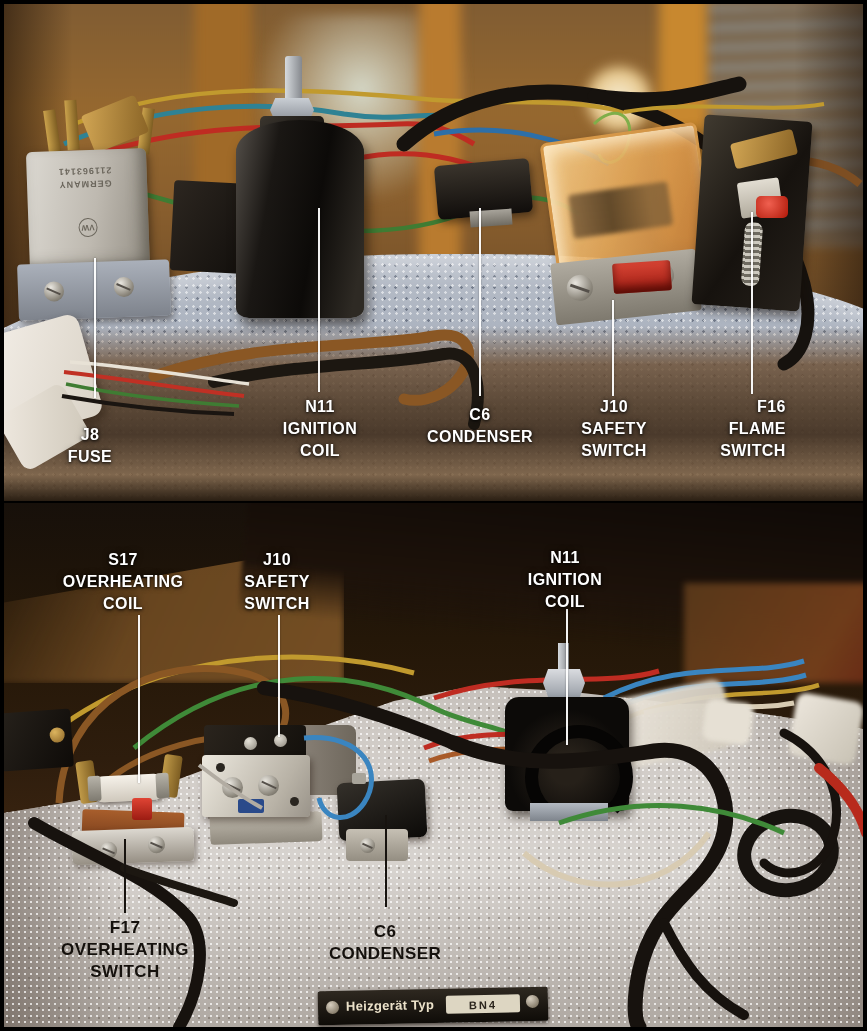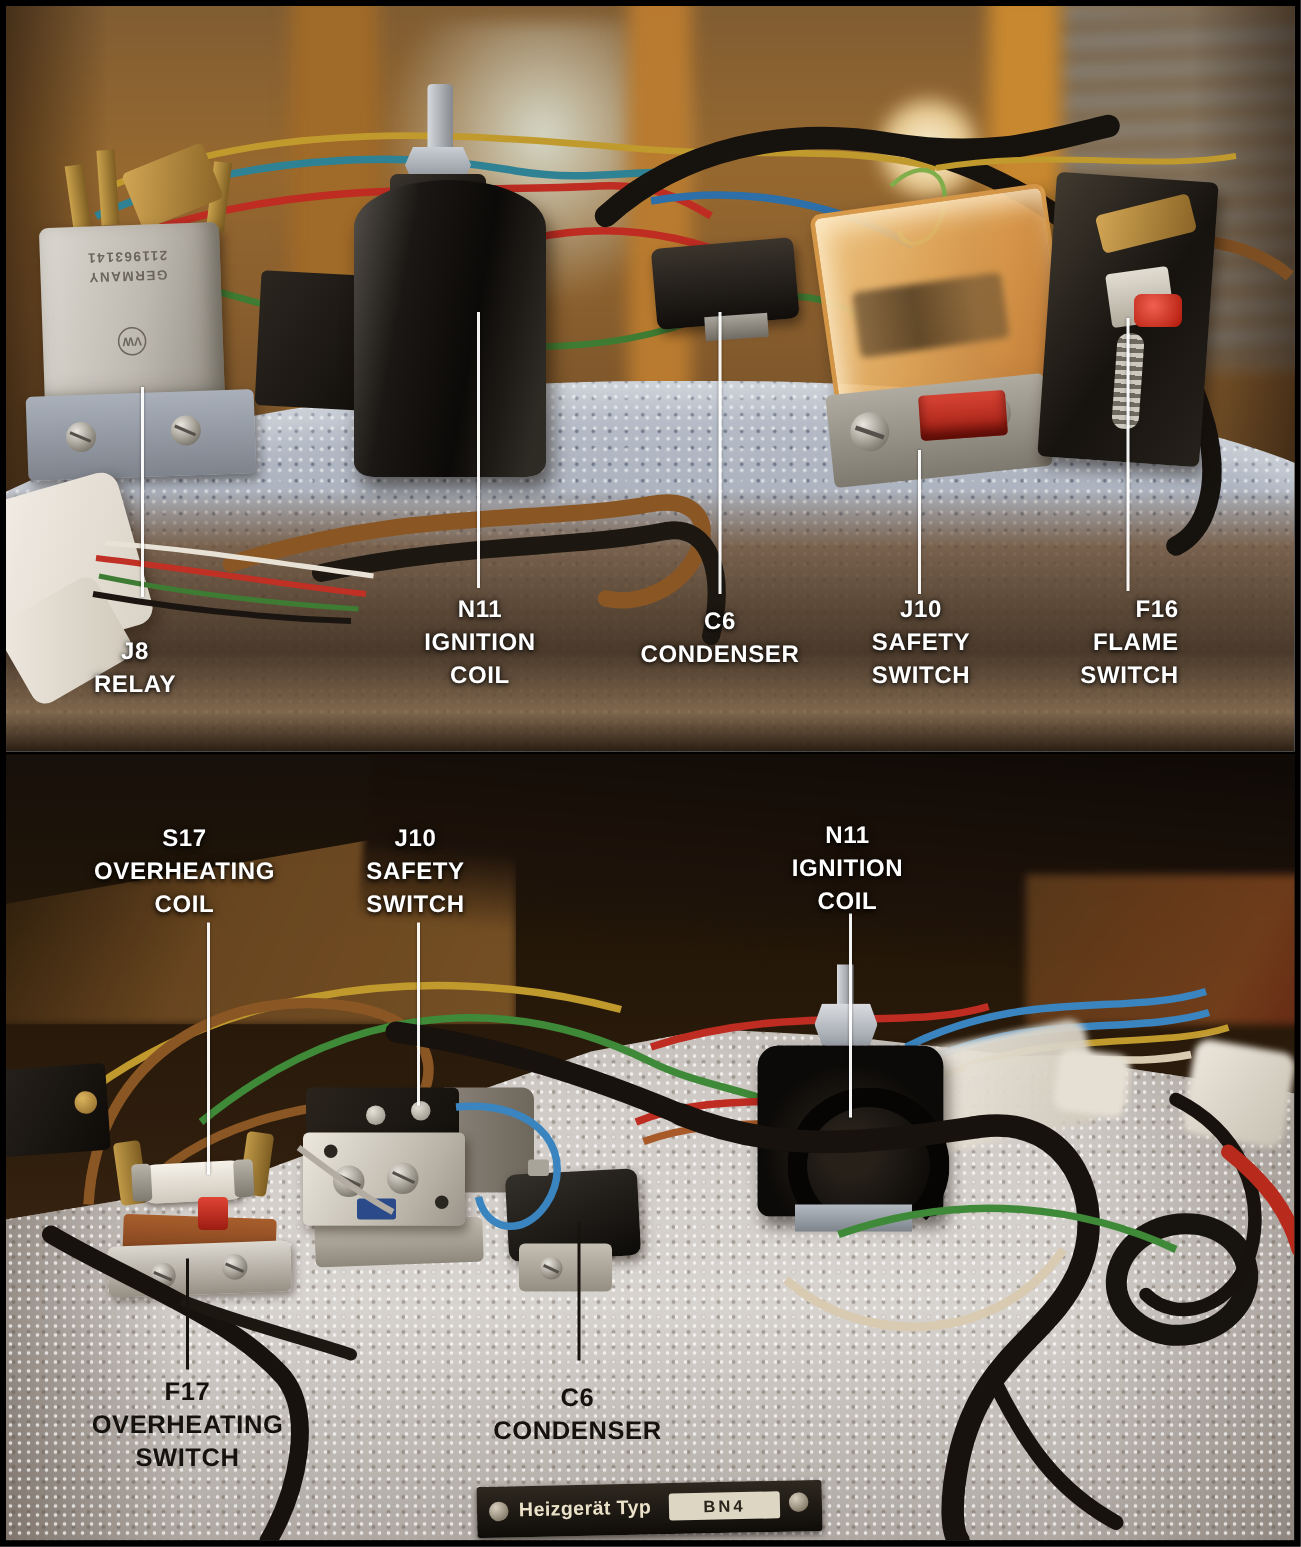--- a/index.html
+++ b/index.html
@@ -164,21 +164,21 @@
     </svg>
 
     <div class="leader light" style="left:90px;top:254px;height:140px;"></div>
     <div class="leader light" style="left:314px;top:204px;height:184px;"></div>
     <div class="leader light" style="left:475px;top:204px;height:188px;"></div>
     <div class="leader light" style="left:608px;top:296px;height:96px;"></div>
     <div class="leader light" style="left:747px;top:208px;height:182px;"></div>
 
     <div class="callout" style="left:86px;top:420px;">
       <div class="cl">J8</div>
-      <div class="cl">RELAY</div>
+      <div class="cl">FUSE</div>
 
     </div>
     <div class="callout" style="left:316px;top:392px;">
       <div class="cl">N11</div>
       <div class="cl">IGNITION</div>
       <div class="cl">COIL</div>
     </div>
     <div class="callout" style="left:476px;top:400px;">
       <div class="cl">C6</div>
       <div class="cl">CONDENSER</div>

